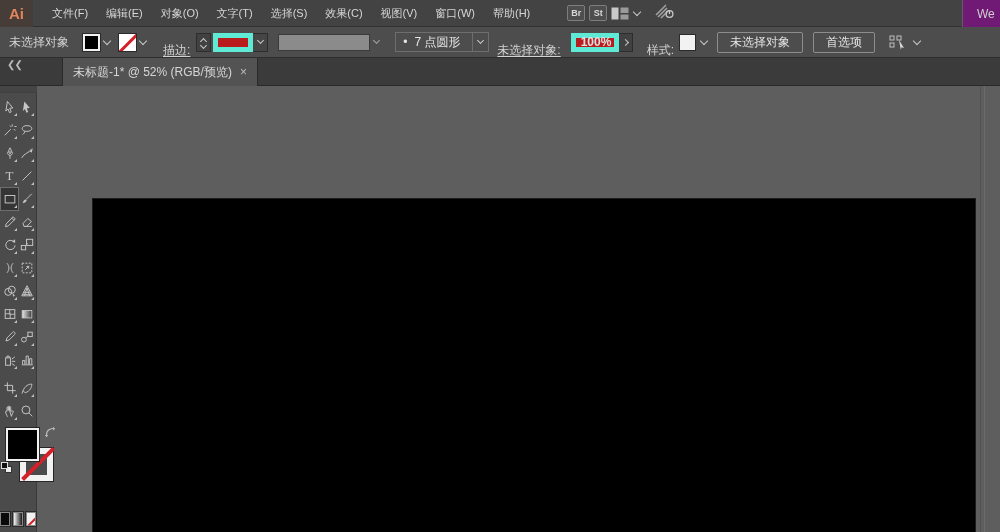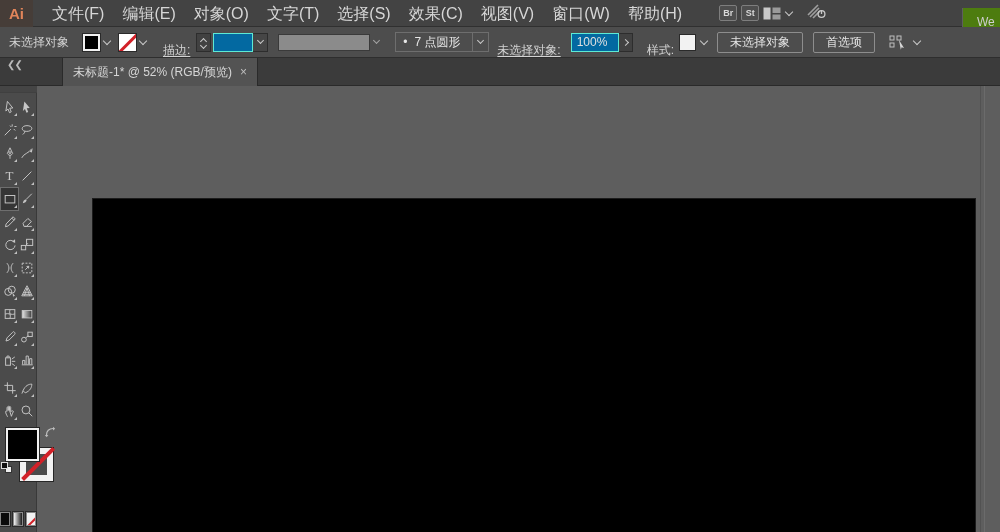--- a/index.html
+++ b/index.html
@@ -8,30 +8,30 @@
   #app { position:relative; width:860px; height:532px; background:#5e5e5e; }
 
   
   .menubar { position:absolute; left:0; top:0; width:1000px; height:27px;
              background:#434343; border-bottom:1px solid #303030;
              display:flex; align-items:center; }
   .ai-logo { width:33px; height:27px; background:#463d38; color:#e2855a;
              font-weight:bold; font-size:15px; display:flex; align-items:center;
              justify-content:center; }
   .menu-items { display:flex; align-items:center; margin-left:10px; }
-  .menu-item { color:#d6d6d6; font-size:16px; padding:0 9px; height:27px;
+  .menu-item { color:#d6d6d6; font-size:11px; padding:0 9px; height:27px;
                line-height:27px; cursor:default; }
   .mb-extras { display:flex; align-items:center; gap:4px; margin-left:28px; }
   .sq-btn { width:18px; height:16px; border:1px solid #7e7e7e; border-radius:2px;
             background:#4e4e4e; color:#d8d8d8; font-size:9px; font-weight:bold;
             display:flex; align-items:center; justify-content:center; }
   .ws-layout { display:flex; align-items:center; gap:5px; }
   .share-wrap { margin-left:10px; }
-  .mb-right { position:absolute; right:0; top:8px; height:27px; display:flex;
-              align-items:center; background:#4d7c0f; border-left:1px solid #5e5e5e;
+  .mb-right { position:absolute; right:0; top:0; height:27px; display:flex;
+              align-items:center; background:#701a75; border-left:1px solid #5e5e5e;
               padding-left:14px; width:38px; overflow:hidden; }
   .ws-label { color:#cfcfcf; font-size:12px; white-space:nowrap; }
 
   
   .chv { display:inline-block; width:6px; height:6px; border-right:1.6px solid #c9c9c9;
          border-bottom:1.6px solid #c9c9c9; transform:rotate(45deg); margin-top:-3px; }
   .chv-right { transform:rotate(-45deg); margin:0 0 0 0; }
   .chv-sm { width:5px; height:5px; }
 
   
@@ -45,22 +45,22 @@
   .sw-stroke { background:#fff; outline:1px solid #2a2a2a; overflow:hidden; }
   .slash { position:absolute; left:-3px; top:7px; width:26px; height:2.5px;
            background:#d22128; transform:rotate(-45deg); }
   .cb-link { text-decoration:underline; text-underline-offset:2px; margin:16px 6px 0 8px;
              white-space:nowrap; }
   .stepper { width:15px; height:19px; background:#414141; border:1px solid #2d2d2d;
              display:flex; flex-direction:column; align-items:center;
              justify-content:center; gap:2px; margin-right:2px; }
   .stepper .chv { border-color:#c9c9c9; }
   .chv-up { transform:rotate(-135deg); margin-top:2px; }
-  .field { background:#0369a1; border:1px solid #5eead4; height:19px;
-           display:flex; align-items:center; color:#e0e0e0; }
+  .field { background:#b91c1c; border:5px solid #5eead4; height:19px;
+           display:flex; align-items:center; color:#e0e0e0;font-weight:bold; }
   .f-weight { width:40px; }
   .drop-btn { width:15px; height:19px; background:#464646; border:1px solid #2d2d2d;
               border-left:none; display:flex; align-items:center; justify-content:center; }
   .profile-field { width:92px; height:17px; background:#8b8b8b; border:1px solid #3a3a3a;
                    margin-left:10px; }
   .profile-chv { margin-left:4px; opacity:.7; }
   .brush-combo { display:flex; align-items:center; margin-left:16px; }
   .brush-field { width:78px; height:20px; border:1px solid #6e6e6e; background:#4d4d4d;
                  display:flex; align-items:center; gap:7px; padding-left:7px;
                  color:#e6e6e6; }

